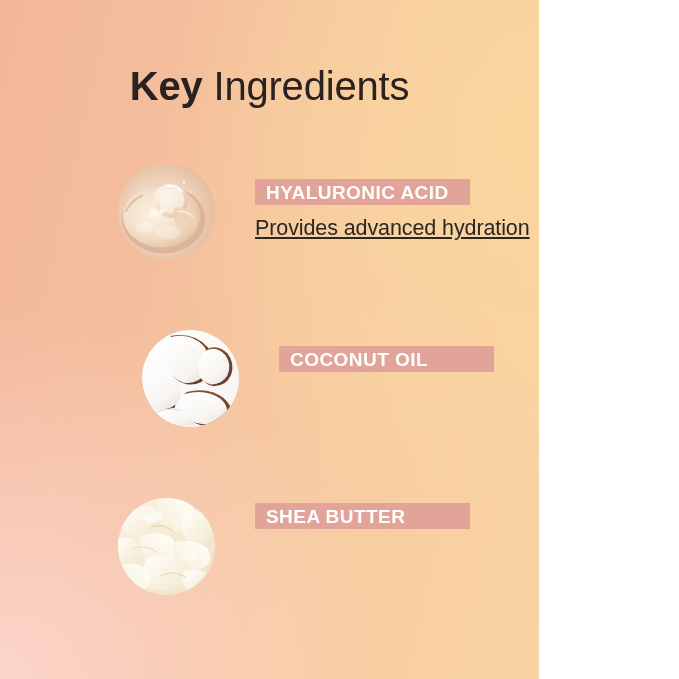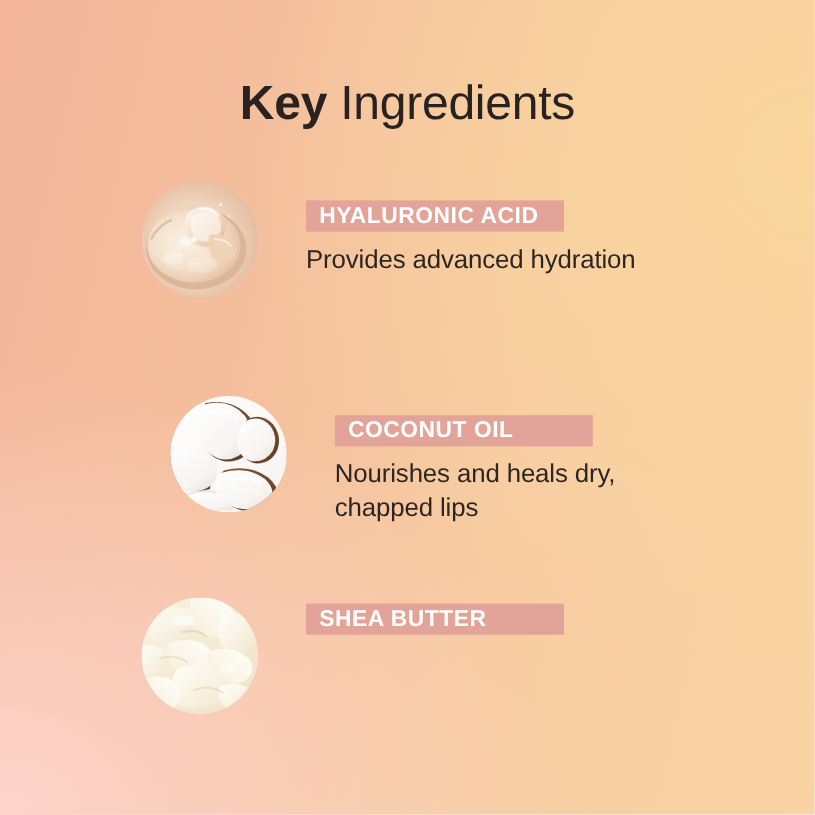--- a/index.html
+++ b/index.html
@@ -10,21 +10,21 @@
     overflow:hidden;
   }
 
   body {
     font-family:"Liberation Sans", sans-serif;
     -webkit-font-smoothing:antialiased;
   }
 
   #card {
     position:relative;
-    width:679px;
+    width:539px;
     height:679px;
     overflow:hidden;
     background:
       radial-gradient(120% 95% at 0% 100%, rgba(253,214,206,0.95) 0%, rgba(253,214,206,0.0) 58%),
       radial-gradient(115% 100% at 100% 20%, rgba(250,214,158,0.98) 0%, rgba(250,214,158,0.0) 62%),
       linear-gradient(103deg, #F3B69B 0%, #F4BE9C 30%, #F7CCA2 62%, #F9D3A3 100%);
   }
 
   
   #title {
@@ -41,21 +41,21 @@
   #title .t-bold   { font-weight:700; }
   #title .t-normal { font-weight:400; }
 
   
   .row {
     position:absolute;
     left:0;
     width:679px;
     height:120px;
   }
-  #row-1 { top:148px; }
+  #row-1 { top:160px; }
   #row-2 { top:327px;margin-left:24px; }
   #row-3 { top:495px; }
 
   
   .thumb {
     position:absolute;
     left:118px;
     top:3px;
     width:97px;
     height:97px;
@@ -93,20 +93,21 @@
   }
 
   .desc {
     margin-top:9px;
     font-size:21.5px;
     line-height:28px;
     font-weight:400;
     color:#2B2523;
     letter-spacing:-0.1px;
     white-space:pre-line;
+    text-decoration:underline;
   }
 
   
   #row-1 .badge { margin-top:19px; }
   #row-2 .badge { margin-top:19px; }
   #row-3 .badge { margin-top:8px;padding-left:29px; }
 </style>
 </head>
 <body>
 
@@ -191,22 +192,20 @@
         <path d="M44 66 Q66 60 81 71 Q92 81 85 92 Q74 100 56 96 Q40 90 38 79 Q38 69 44 66 Z" fill="url(#co-flesh)"></path>
         <path d="M50 72 Q68 68 78 76" stroke="#FFFFFF" stroke-width="2.2" fill="none" opacity="0.75"></path>
         <path d="M10 88 Q24 80 40 84 Q52 88 54 98 L10 100 Z" fill="url(#co-flesh)"></path>
         <path d="M12 86 Q26 79 40 83" stroke="#E6DED7" stroke-width="1.3" fill="none" opacity="0.8"></path>
       </svg>
     </div>
     <div class="txt">
       <div class="badge">
         <span class="badge-label">COCONUT OIL</span>
       </div>
-      <p class="desc">Nourishes and heals dry,
-chapped lips</p>
     </div>
   </div>
 
   <div class="row" id="row-3">
     <div class="thumb">
       <svg viewBox="0 0 100 100" xmlns="http://www.w3.org/2000/svg">
         <defs>
           <linearGradient id="sb-bg" x1="0%" y1="0%" x2="100%" y2="100%">
             <stop offset="0%" stop-color="#FAF3E2"></stop>
             <stop offset="100%" stop-color="#EFE2C6"></stop>

